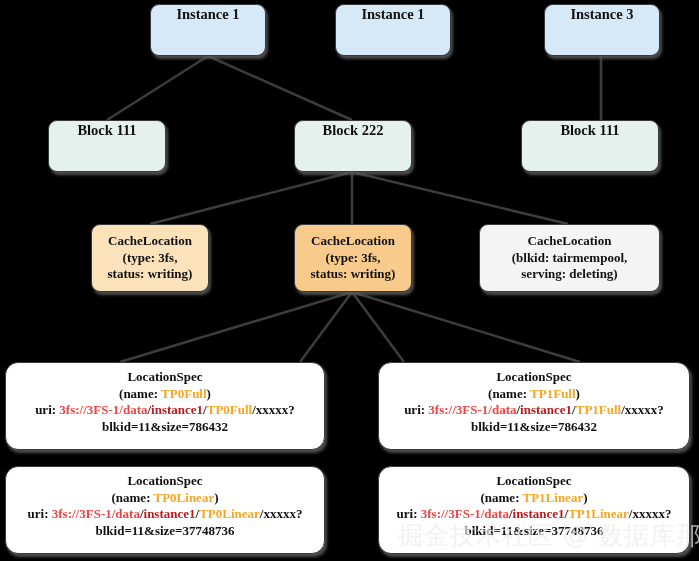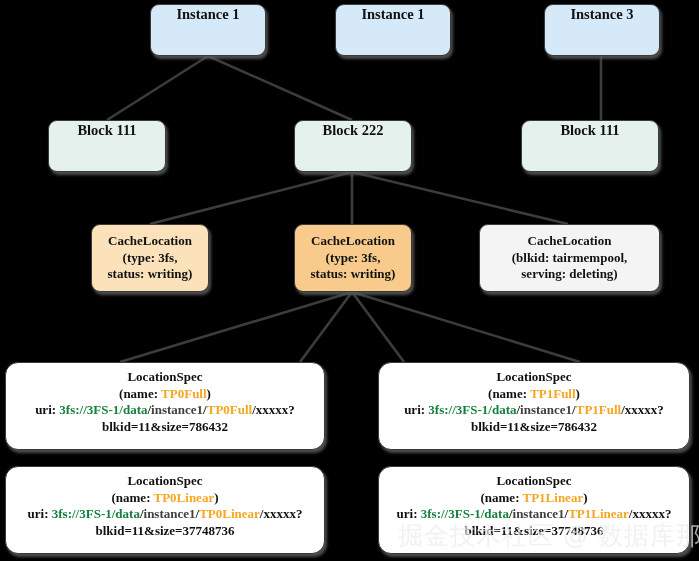--- a/index.html
+++ b/index.html
@@ -56,22 +56,22 @@
   .node-cache.deleting { background: #f4f4f4; }
   .node-spec {
     background: #ffffff;
     font-size: 13px;
     padding: 6px 10px;
     border-radius: 13px;
   }
   .node-spec .line { white-space: nowrap; }
   .spec-title { font-size: 13px; }
   .nm { color: #f5a623; }
-  .u-scheme { color: #15803d; }
-  .u-inst { color: #404040; }
+  .u-scheme { color: #ef4444; }
+  .u-inst { color: #b91c1c; }
   .u-name { color: #f5a623; }
   .u-plain { color: #111111; }
   .watermark {
     position: absolute;
     color: rgba(235,235,235,0.72);
     font-size: 25px;
     letter-spacing: 1px;
     white-space: nowrap;
     font-family: "DejaVu Sans", sans-serif;
     pointer-events: none;

